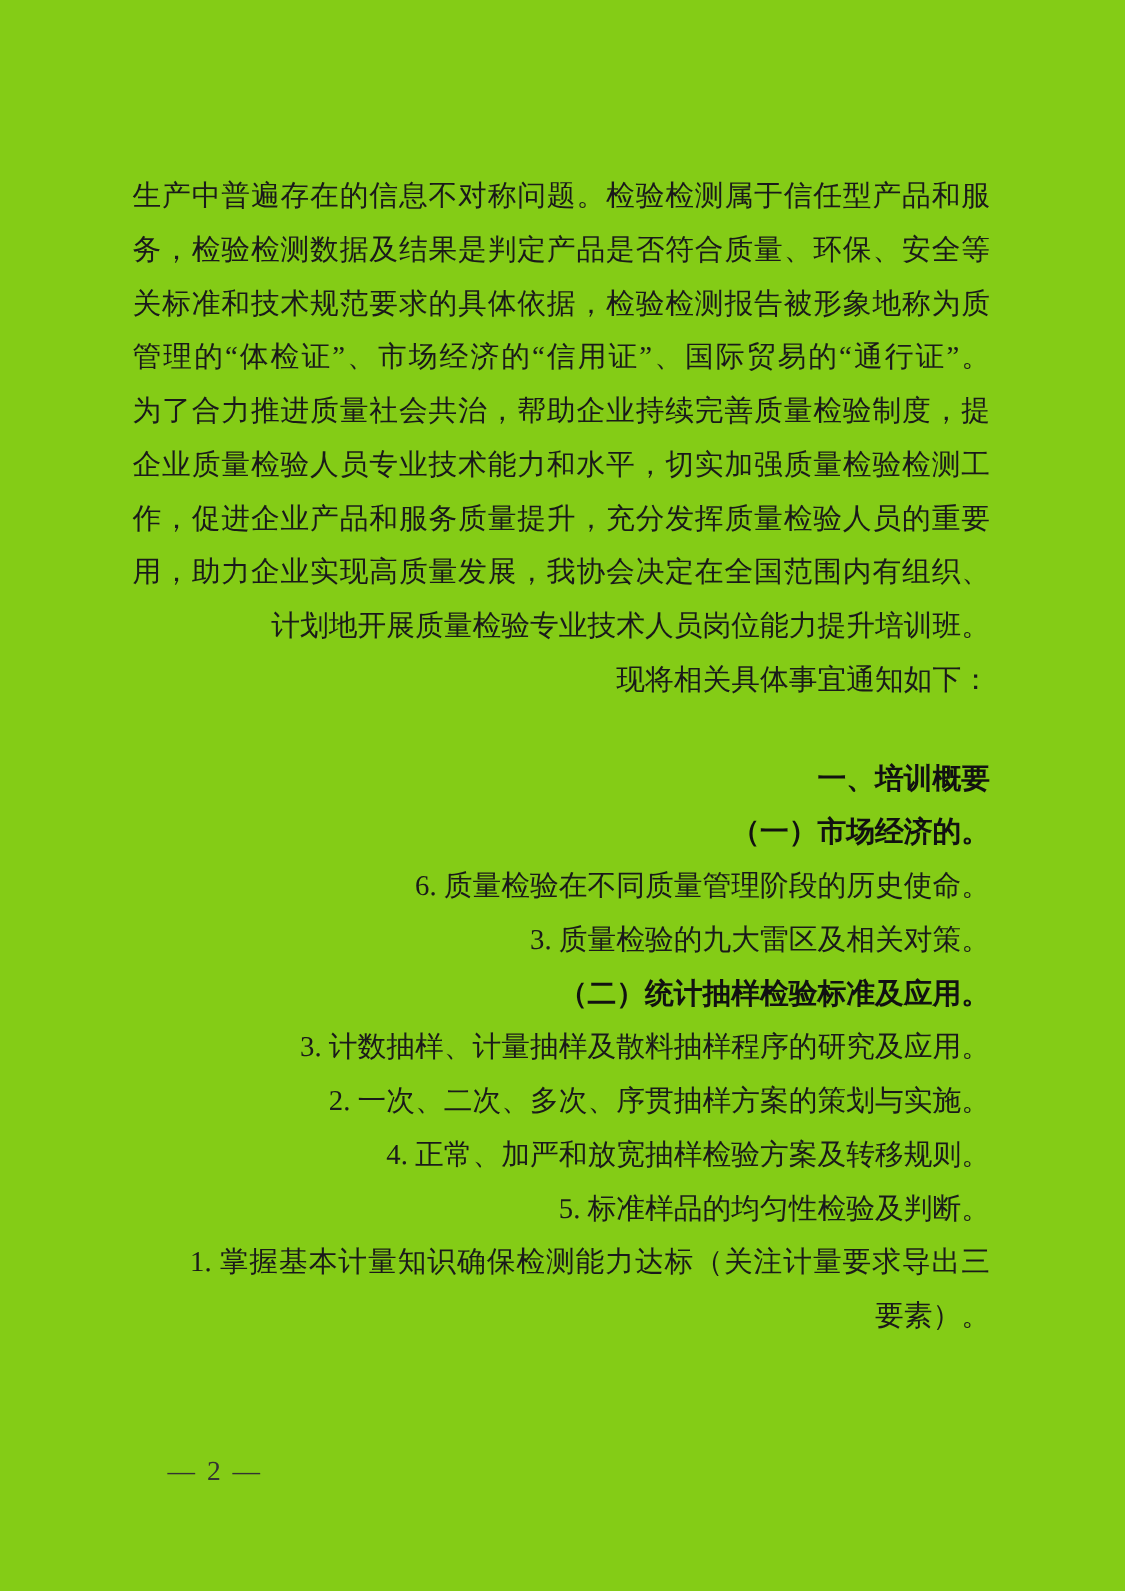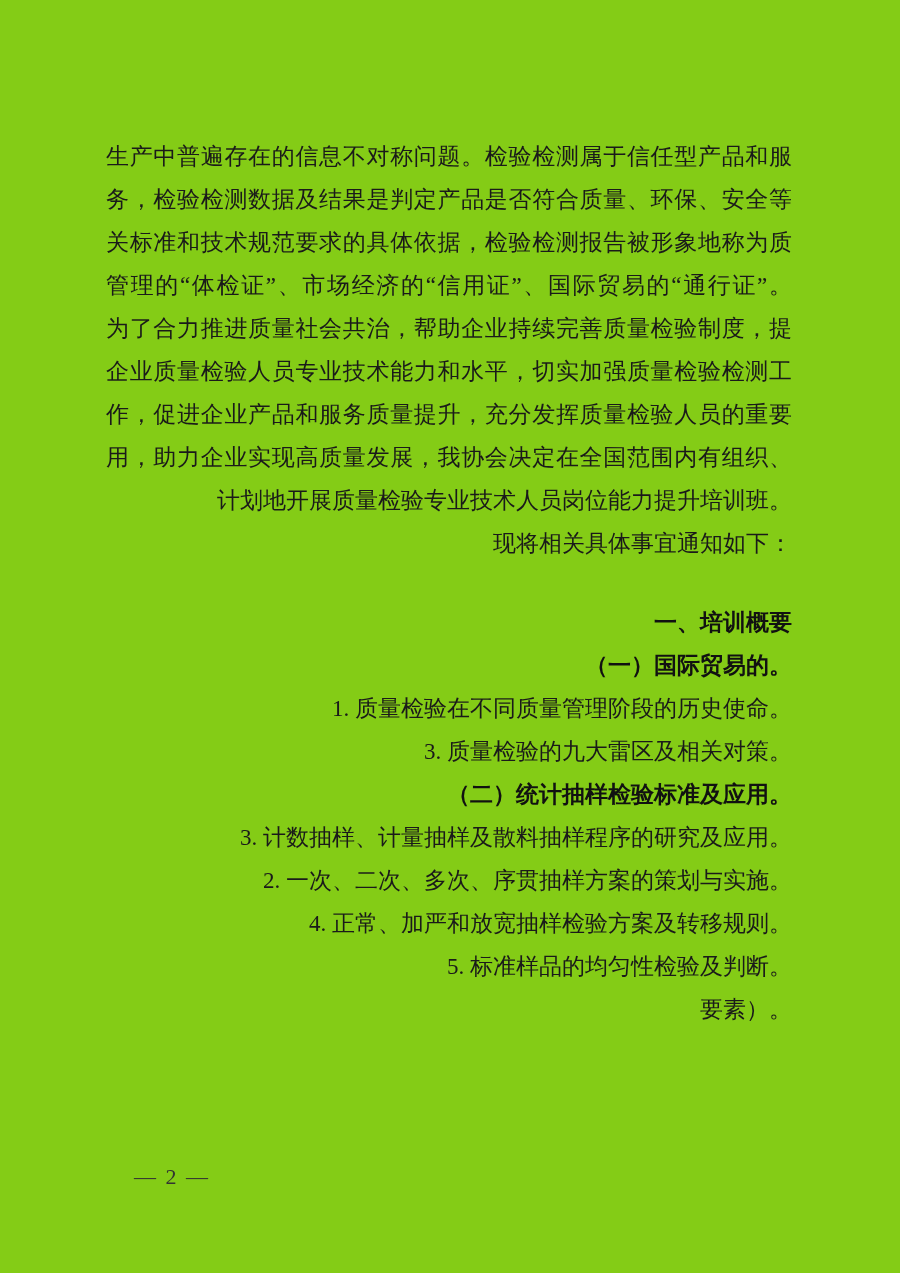--- a/index.html
+++ b/index.html
@@ -67,25 +67,26 @@
     <div class="ln j">务，检验检测数据及结果是判定产品是否符合质量、环保、安全等相</div>
     <div class="ln j">关标准和技术规范要求的具体依据，检验检测报告被形象地称为质量</div>
     <div class="ln j">管理的“体检证”、市场经济的“信用证”、国际贸易的“通行证”。</div>
     <div class="ln j">为了合力推进质量社会共治，帮助企业持续完善质量检验制度，提高</div>
     <div class="ln j">企业质量检验人员专业技术能力和水平，切实加强质量检验检测工</div>
     <div class="ln j">作，促进企业产品和服务质量提升，充分发挥质量检验人员的重要作</div>
     <div class="ln j">用，助力企业实现高质量发展，我协会决定在全国范围内有组织、有</div>
     <div class="ln">计划地开展质量检验专业技术人员岗位能力提升培训班。</div>
     <div class="ln ind">现将相关具体事宜通知如下：</div>
     <div class="ln ind h1">一、培训概要</div>
-    <div class="ln ind h2">（一）国际贸易的。</div>
-    <div class="ln ind">1. 质量检验在不同质量管理阶段的历史使命。</div>
+    <div class="ln ind h2">（一）市场经济的。</div>
+    <div class="ln ind">6. 质量检验在不同质量管理阶段的历史使命。</div>
     <div class="ln ind">3. 质量检验的九大雷区及相关对策。</div>
     <div class="ln ind h2">（二）统计抽样检验标准及应用。</div>
     <div class="ln ind">3. 计数抽样、计量抽样及散料抽样程序的研究及应用。</div>
     <div class="ln ind">2. 一次、二次、多次、序贯抽样方案的策划与实施。</div>
     <div class="ln ind">4. 正常、加严和放宽抽样检验方案及转移规则。</div>
     <div class="ln ind">5. 标准样品的均匀性检验及判断。</div>
+    <div class="ln ind j">1. 掌握基本计量知识确保检测能力达标（关注计量要求导出三</div>
     <div class="ln">要素）。</div>
   </div>
 
   <div class="page-num">— 2 —</div>
 </div>
 
 </body></html>

